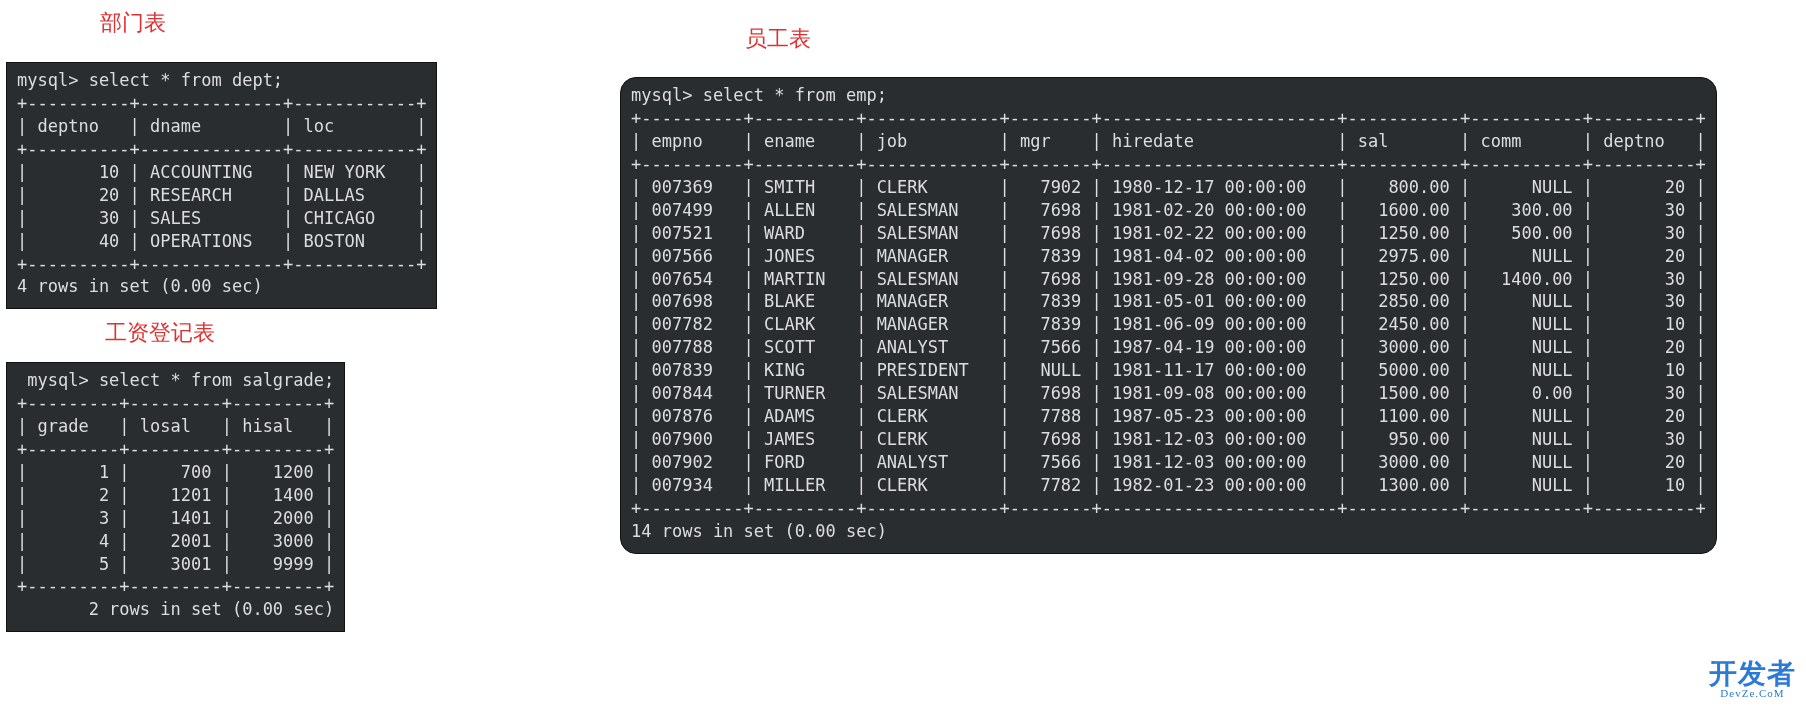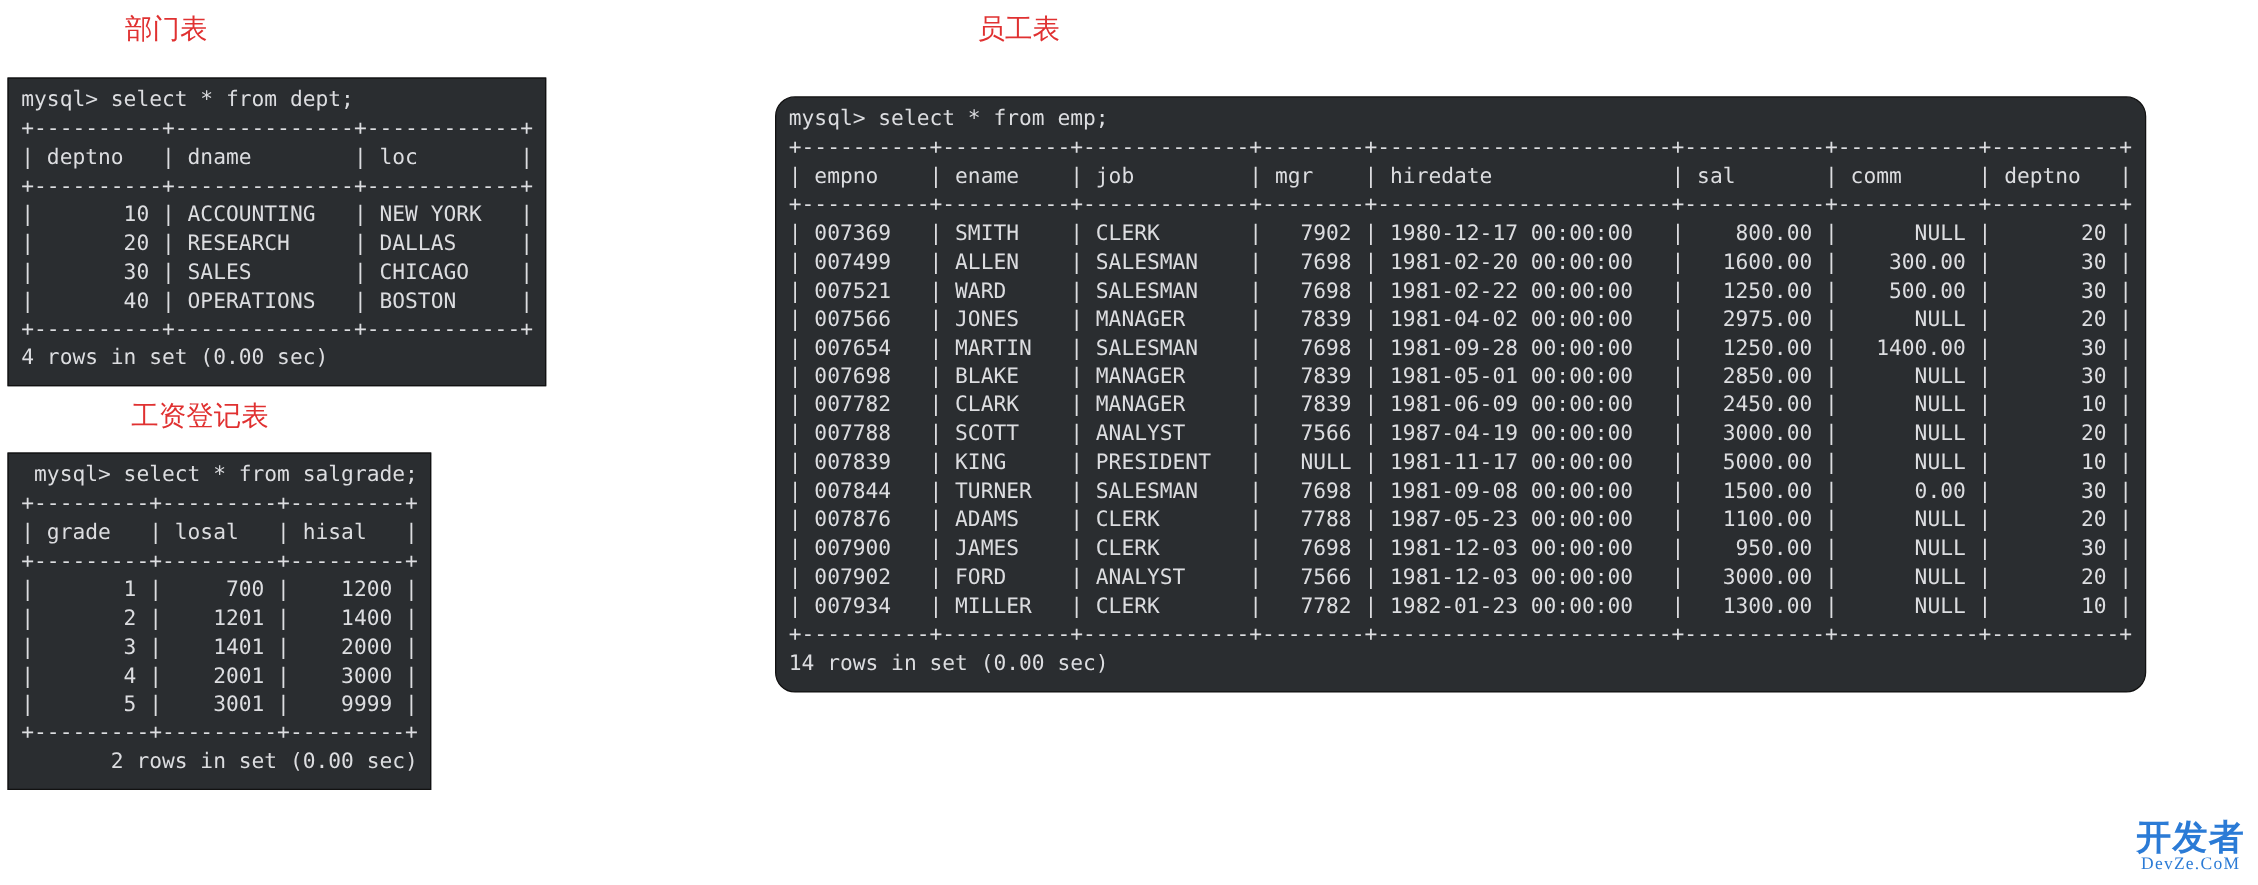--- a/index.html
+++ b/index.html
@@ -12,21 +12,21 @@
     height: 708px;
     position: relative;
   }
   .title {
     color: #e03131;
     font-family: "Microsoft YaHei", "SimSun", sans-serif;
     font-size: 22px;
     text-align: center;
   }
   .title.dept { position: absolute; top: 8px; left: 100px; }
-  .title.emp  { position: absolute; top: 8px; left: 745px; margin-left: 37px; }
+  .title.emp  { position: absolute; top: 24px; left: 745px; }
   .title.sal  { position: absolute; top: 318px; left: 105px; text-align: right; }
 
   .terminal {
     background: #2a2d30;
     color: #dcdde0;
     padding: 6px 10px 10px 10px;
     border: 1px solid #111;
     line-height: 1.35;
     white-space: pre;
     position: absolute;
@@ -43,21 +43,21 @@
     color: #2b7bd6;
     font-weight: bold;
     font-size: 28px;
     text-shadow: -1px -1px 0 #fff, 1px -1px 0 #fff, -1px 1px 0 #fff, 1px 1px 0 #fff;
     letter-spacing: 1px;
     line-height: 0.95;
     text-align: center;
   }
   .watermark .sub {
     display: block;
-    font-size: 14px;
+    font-size: 11px;
     color: #2b7bd6;
     font-weight: normal;
   }
 </style>
 </head>
 <body>
 
 <div class="title dept">部门表</div>
 <div class="title emp">员工表</div>
 <div class="title sal">工资登记表</div>

